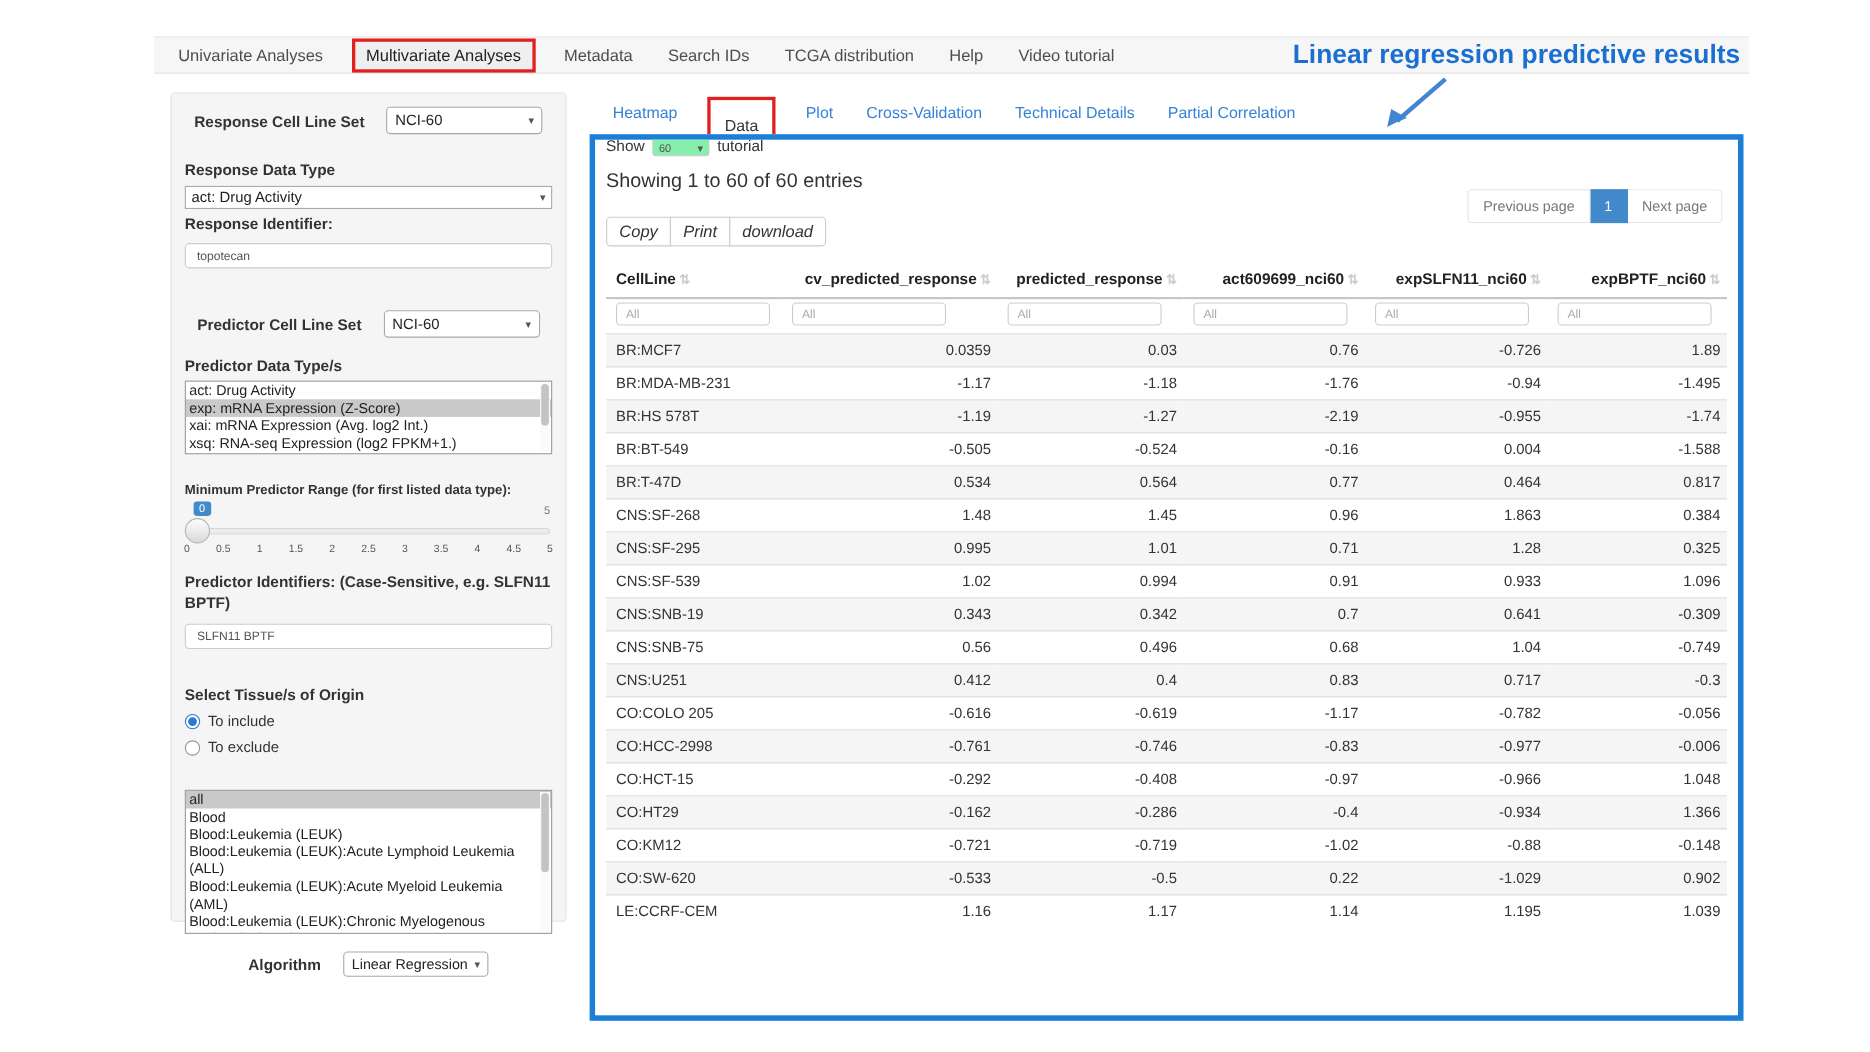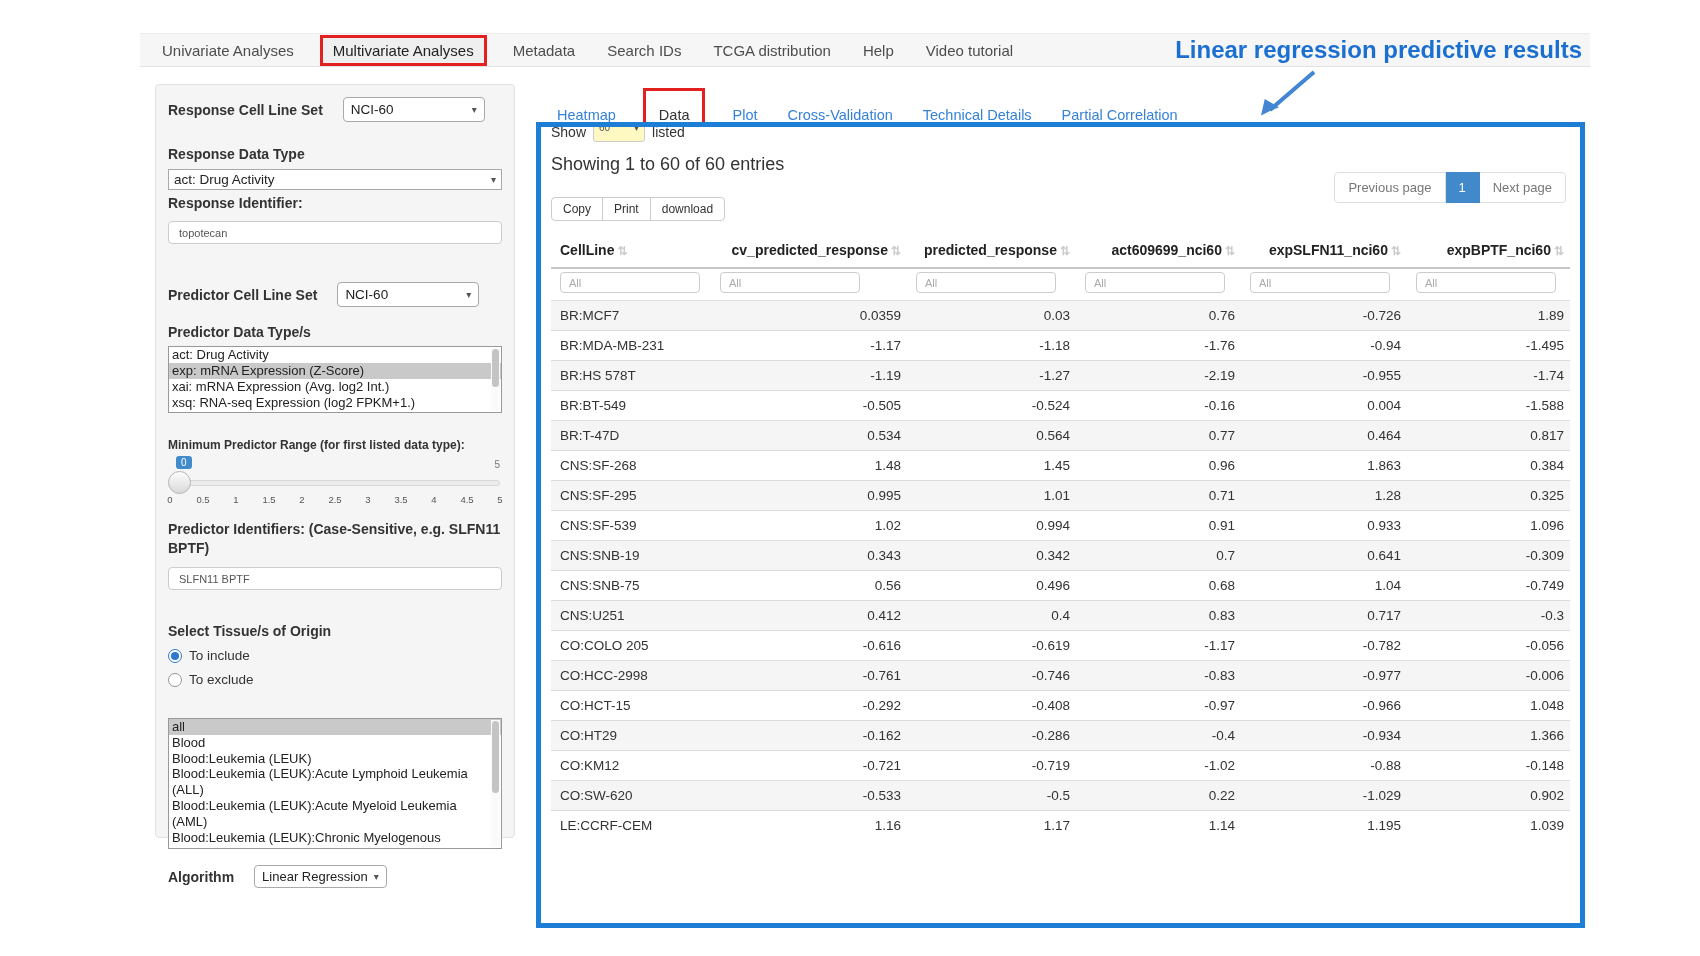--- a/index.html
+++ b/index.html
@@ -14,21 +14,21 @@
   .nav-item.active { border:3px solid #e2201f; padding:4px 10px; color:#222; margin:0 -6px; background:#efefef; }
 
   
   .annotation { position:absolute; top:36px; right:118px; font-size:24px; font-weight:bold; color:#1a6fd0; }
   .anno-arrow { position:absolute; left:1248px; top:66px; }
 
   
   .sidebar { position:absolute; left:155px; top:84px; width:360px; height:754px;
     background:#f5f5f5; border:1px solid #e2e2e2; border-radius:4px; padding:12px 12px 0 12px; }
   .lbl { font-weight:bold; font-size:14px; color:#333; }
-  .inline-row { display:flex; align-items:center; gap:20px; }
+  .inline-row { display:flex; align-items:center; gap:20px;justify-content:center; }
   .sel-box { display:inline-flex; align-items:center; justify-content:space-between;
     background:#fff; border:1px solid #a9a9a9; border-radius:4px; height:25px;
     padding:0 7px; font-size:13.5px; color:#222; cursor:pointer; }
   .sel-flat { display:flex; align-items:center; justify-content:space-between;
     background:#fff; border:1px solid #a9a9a9; height:21px; padding:0 5px;
     font-size:13.5px; color:#222; width:100%; cursor:pointer; }
   .chev { color:#555; font-size:10px; margin-left:6px; }
   .txt-input { width:100%; height:23px; background:#fff; border:1px solid #ccc; border-radius:4px;
     font-size:11px; color:#555; padding-left:10px; display:flex; align-items:center; }
   .listbox { background:#fff; border:1px solid #999; width:100%; position:relative;
@@ -50,41 +50,41 @@
   .slider-ticks { position:absolute; left:2px; right:2px; top:38px; height:14px; }
   .slider-ticks span { position:absolute; transform:translateX(-50%); font-size:9.5px; color:#555; }
 
   .radio-row { display:flex; align-items:flex-end; gap:7px; margin-top:9px; font-size:13.5px; color:#333; }
   .radio { width:14px; height:14px; border:1px solid #979797; border-radius:50%; background:#fff;
     display:inline-flex; align-items:center; justify-content:center; cursor:pointer; }
   .radio.sel { border-color:#2e79cf; }
   .radio.sel .dot { width:8px; height:8px; border-radius:50%; background:#2e79cf; }
 
   
-  .tabs { position:absolute; left:557px; top:95px; display:flex; align-items:center; gap:30px;
+  .tabs { position:absolute; left:557px; top:95px; display:flex; align-items:flex-start; gap:30px;
     font-size:14.5px; color:#3582d6; }
   .tab { cursor:pointer; white-space:nowrap; }
   .tab.active { color:#333; border:3px solid #e2201f; padding:16px 13px; margin:-7px -3px; background:#fff; }
 
   
   .datapanel { position:absolute; left:536px; top:122px; width:1049px; height:806px;
     border:5px solid #1d7ed6; background:#fff; overflow:hidden; padding:0 10px; }
   .show-row { margin-top:-6px; display:flex; align-items:center; gap:7px; font-size:14px; color:#333; }
-  .show-sel { display:inline-flex; align-items:flex-start; justify-content:space-between; width:52px; height:21px;
-    border:1px solid #ccc; border-radius:3px; background:#fef9c3; font-size:10px; color:#555; padding:0 5px; cursor:pointer; }
+  .show-sel { display:inline-flex; align-items:flex-end; justify-content:space-between; width:52px; height:21px;
+    border:1px solid #ccc; border-radius:3px; background:#86efac; font-size:10px; color:#555; padding:0 5px; cursor:pointer; }
   .showing-text { margin-top:12px; font-size:18px; color:#333; }
   .pagination { position:absolute; top:45px; right:14px; display:inline-flex; font-size:13px;
     border-radius:4px; overflow:hidden; }
   .page-btn { padding:7px 13px; background:#fff; border:1px solid #ddd; color:#777; cursor:pointer; }
   .page-btn.prev { border-radius:4px 0 0 4px; }
   .page-btn.next { border-radius:0 4px 4px 0; border-left:none; }
   .page-btn.current { background:#4189ca; border-color:#4189ca; color:#fff; border-left:none; }
   .btn-group { margin-top:22px; display:inline-flex; }
-  .tbtn { font-size:12px; color:#333; background:#fff; border:1px solid #ccc; padding:4px 11px;
-    margin-left:-1px; cursor:pointer; }
+  .tbtn { font-size:15px; color:#333; background:#fff; border:1px solid #ccc; padding:4px 11px;
+    margin-left:-1px; cursor:pointer;font-style:italic; }
   .tbtn:first-child { border-radius:4px 0 0 4px; margin-left:0; }
   .tbtn:last-child { border-radius:0 4px 4px 0; }
 
   table.data { margin-top:12px; width:100%; table-layout:fixed; border-collapse:collapse;
     font-size:13.5px; color:#333; }
   table.data th { font-weight:bold; color:#222; font-size:14px; text-align:right; padding:9px 6px 9px 0;
     white-space:nowrap; cursor:pointer; }
   table.data th.c0 { text-align:left; padding-left:9px; }
   .sort-icon { color:#ccc; font-size:12px; margin-left:3px; }
   tr.filter-row td { padding:3px 0 7px 9px; text-align:left; border-top:2px solid #c6c6c6; }
@@ -217,21 +217,21 @@
     <span class="tab">Partial Correlation</span>
   </div>
 
 <div class="datapanel">
   <div class="show-row">
     <span>Show</span>
     <span class="show-sel">
       <span>60</span>
       <span class="chev">▾</span>
     </span>
-    <span>listed</span>
+    <span>tutorial</span>
   </div>
 
   <div class="showing-text">Showing 1 to 60 of 60 entries</div>
 
   <div class="pagination">
     <span class="page-btn prev">Previous page</span>
     <span class="page-btn current">1</span>
     <span class="page-btn next">Next page</span>
   </div>
 

